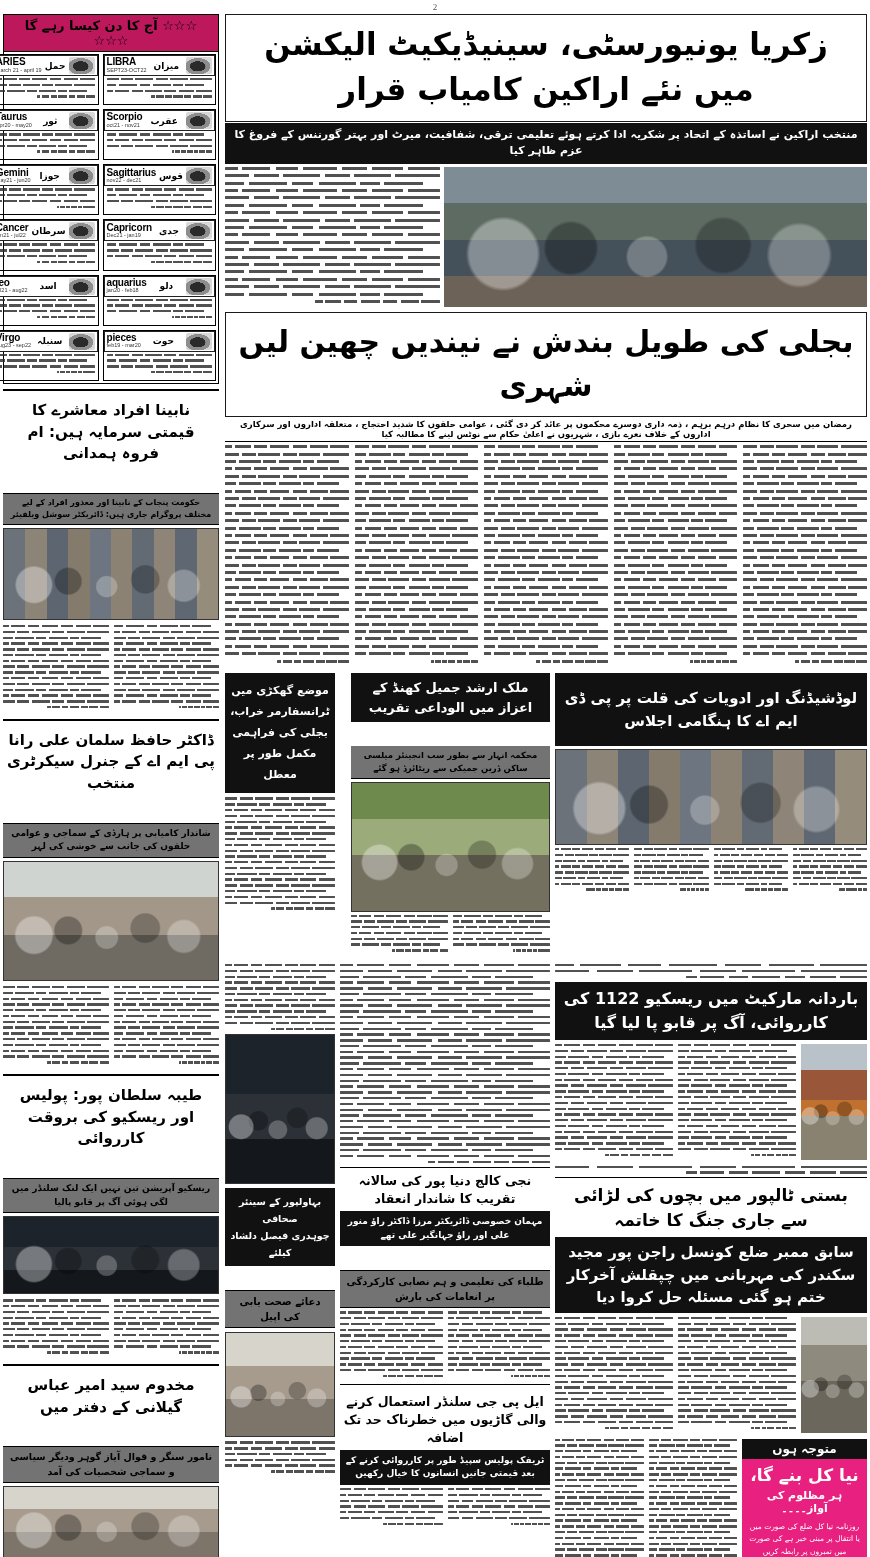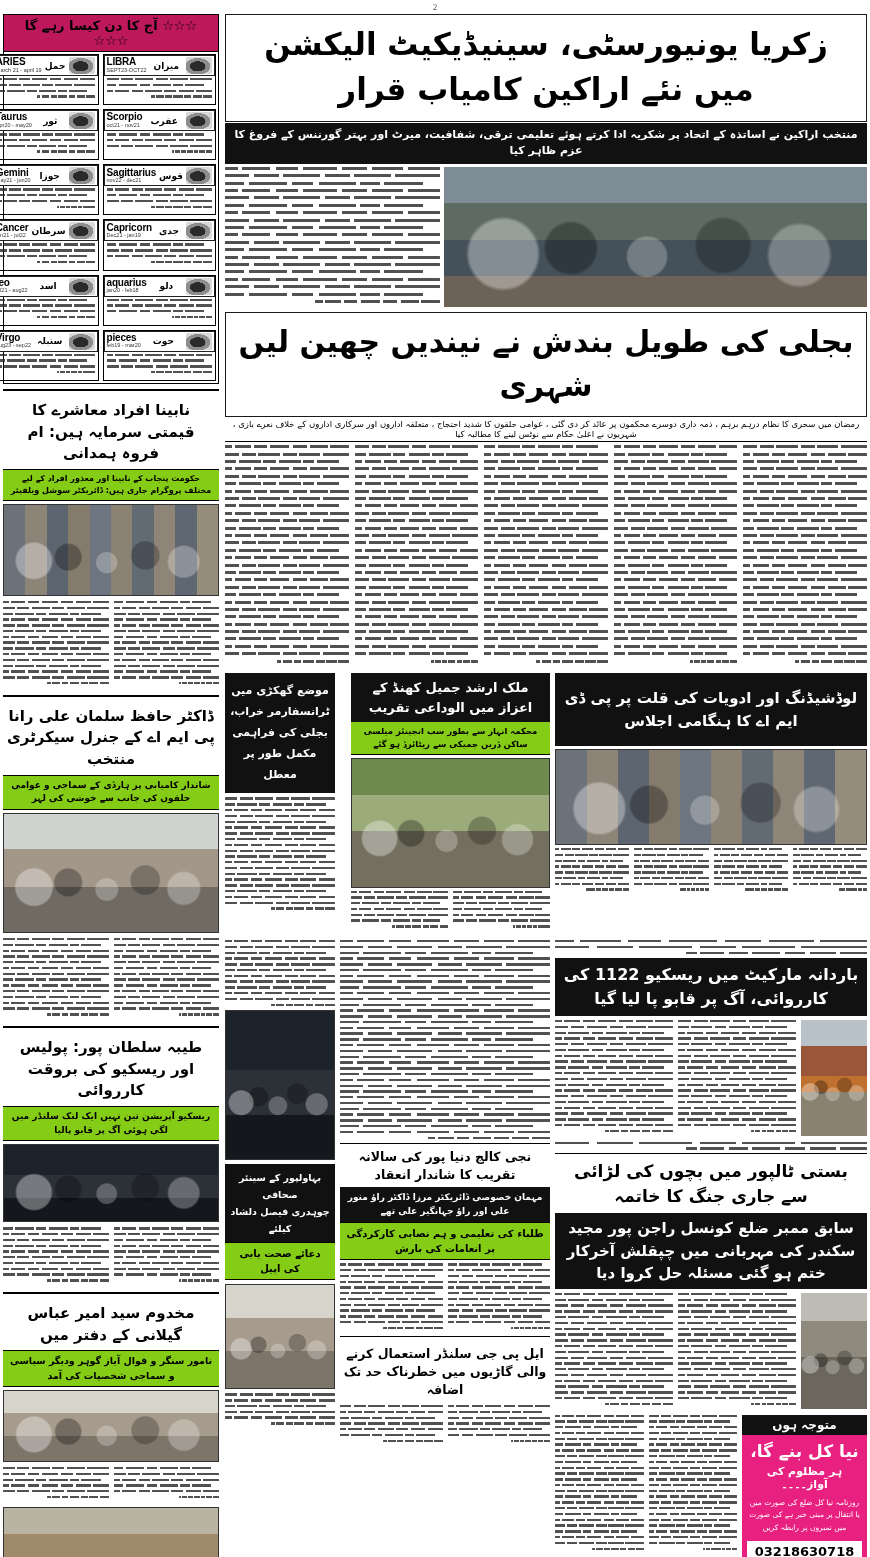--- a/index.html
+++ b/index.html
@@ -38,23 +38,23 @@
   .hl-mega2{ font-size: 30px; letter-spacing: -.5px; padding: 7px 4px 9px; }
   .hl-big  { font-size: 17px; padding: 5px 4px; }
   .hl-med  { font-size: 15px; padding: 4px 4px; }
   .hl-sm   { font-size: 12.5px; padding: 3px 3px; }
 
   .bar-black {
     background: #111; color: #fff; text-align:center; font-weight:bold;
     direction: rtl; line-height:1.5; padding: 4px 5px;
   }
   .bar-white {
-    background: #84cc16; color:#000; text-align:center; font-weight:bold;
+    background: #737373; color:#000; text-align:center; font-weight:bold;
     direction: rtl; line-height:1.5; padding: 3px 5px;
-    border-top:1px solid #000; border-bottom:1px solid #000;
+    border-top:1px solid #000; border-bottom:1px solid #000;margin-top:24px;
   }
 
   
   .body-cols { display: flex; flex-direction: row-reverse; gap: 5px; padding: 4px 3px; }
   .bcol { flex: 1; }
   .urdu-lines { direction: rtl; }
   .ln {
     height: 3px; margin-bottom: 4.4px; border-radius: .5px;
     background: linear-gradient(90deg,
       #2b2b2b 0 6%, transparent 6% 8%,
@@ -534,21 +534,21 @@
           <div class="ln v2"></div>
             <div class="ln v3"></div>
             <div class="ln short"></div>
         </div>
         <div style="flex:1;" class="photo ph-group"></div>
       </div>
 
       <div class="box" style="margin:5px 3px 0;">
         <div class="hl hl-mega2">بجلی کی طویل بندش نے نیندیں چھین لیں شہری</div>
       </div>
-      <div style="margin:2px 3px 0;font-size:8.5px;direction:rtl;text-align:center;font-weight:normal;border-bottom:1px solid #000;padding-bottom:2px;">رمضان میں سحری کا نظام درہم برہم ، ذمہ داری دوسرے محکموں پر عائد کر دی گئی ، عوامی حلقوں کا شدید احتجاج ، متعلقہ اداروں اور سرکاری اداروں کے خلاف نعرے بازی ، شہریوں نے اعلیٰ حکام سے نوٹس لینے کا مطالبہ کیا</div>
+      <div style="margin:2px 3px 0;font-size:8.5px;direction:rtl;text-align:center;font-weight:bold;border-bottom:1px solid #000;padding-bottom:2px;">رمضان میں سحری کا نظام درہم برہم ، ذمہ داری دوسرے محکموں پر عائد کر دی گئی ، عوامی حلقوں کا شدید احتجاج ، متعلقہ اداروں اور سرکاری اداروں کے خلاف نعرے بازی ، شہریوں نے اعلیٰ حکام سے نوٹس لینے کا مطالبہ کیا</div>
 
       <div class="body-cols" style="padding:3px 3px 0;gap:6px;">
         <div class="bcol urdu-lines">
           <div class="ln"></div>
             <div class="ln v2"></div>
             <div class="ln v3"></div>
             <div class="ln"></div>
             <div class="ln v2"></div>
           <div class="ln v3"></div>
             <div class="ln"></div>
@@ -907,20 +907,21 @@
                 <div class="ln h2 v2"></div>
                 <div class="ln h2 v3"></div>
                 <div class="ln h2"></div>
               <div class="ln h2 v2"></div>
                 <div class="ln h2 v3"></div>
                 <div class="ln h2"></div>
                 <div class="ln h2 short2"></div>
             </div>
           </div>
           <div class="hl hl-sm" style="border-top:1px solid #000;padding-top:8px;">ایل پی جی سلنڈر استعمال کرنے والی گاڑیوں میں خطرناک حد تک اضافہ</div>
+          <div class="bar-black" style="font-size:9px;">ٹریفک پولیس سپیڈ طور پر کارروائی کرنے کے بعد قیمتی جانیں انسانوں کا خیال رکھیں</div>
           <div class="body-cols" style="padding:3px 0;">
             <div class="bcol urdu-lines">
               <div class="ln h2 v2"></div>
                 <div class="ln h2"></div>
                 <div class="ln h2 v3"></div>
                 <div class="ln h2 v2"></div>
               <div class="ln h2"></div>
                 <div class="ln h2 v3"></div>
                 <div class="ln h2 short"></div>
             </div>

